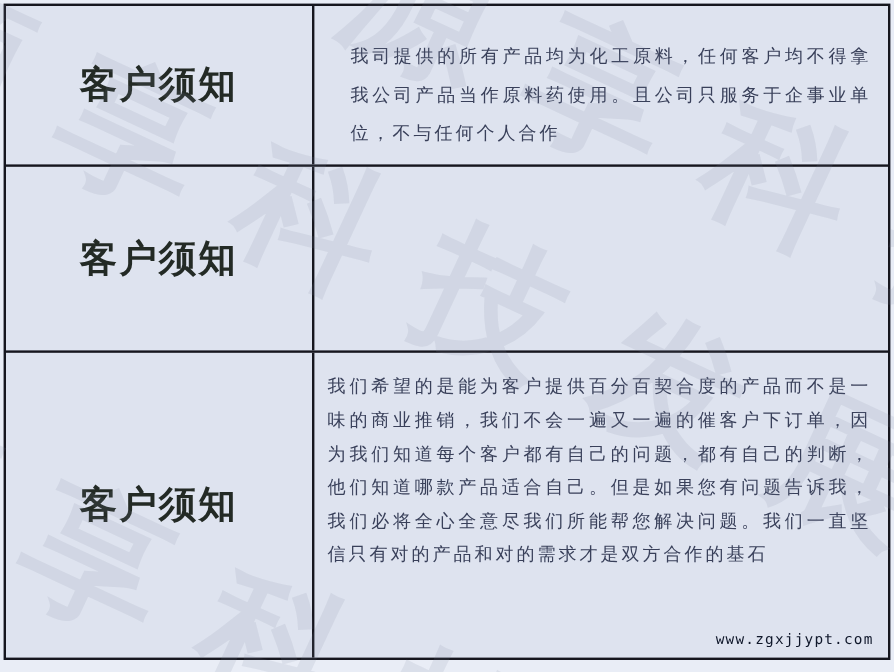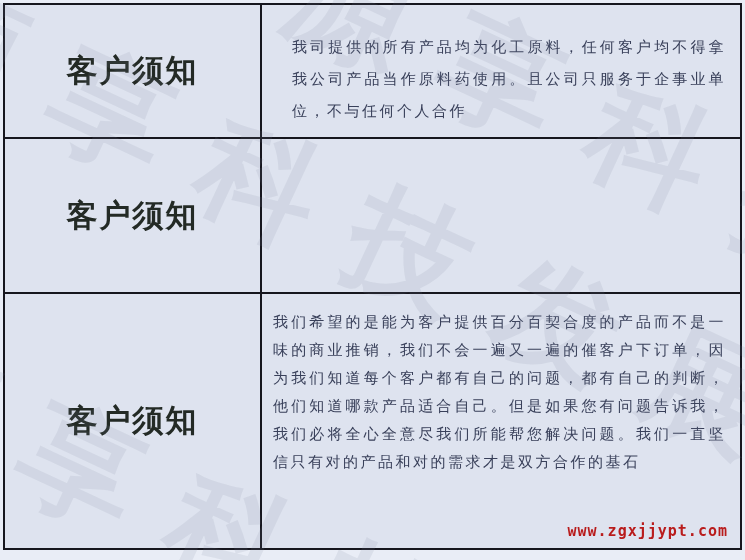--- a/index.html
+++ b/index.html
@@ -63,24 +63,24 @@
   }
   .row1 .content-cell p, .row2 .content-cell p { line-height: 32px; margin-left: 19px; }
   .row1 .content-cell { padding-top: 22px; }
   .row3 .content-cell p { line-height: 28px; }
   .row3 .content-cell { align-items: flex-start; padding-top: 14px; }
   .website-url {
     position: absolute;
     right: 12px;
     bottom: 8px;
     font-family: "DejaVu Sans Mono", monospace;
-    font-weight: bold;
-    font-size: 15px;
+    font-weight: normal;
+    font-size: 12px;
     letter-spacing: 1px;
-    color: #b91c1c;
+    color: #0f172a;
     z-index: 2;
   }
   .watermark {
     position: absolute;
     inset: 0;
     overflow: hidden;
     pointer-events: none;
     z-index: 5;
   }
   .wm {

